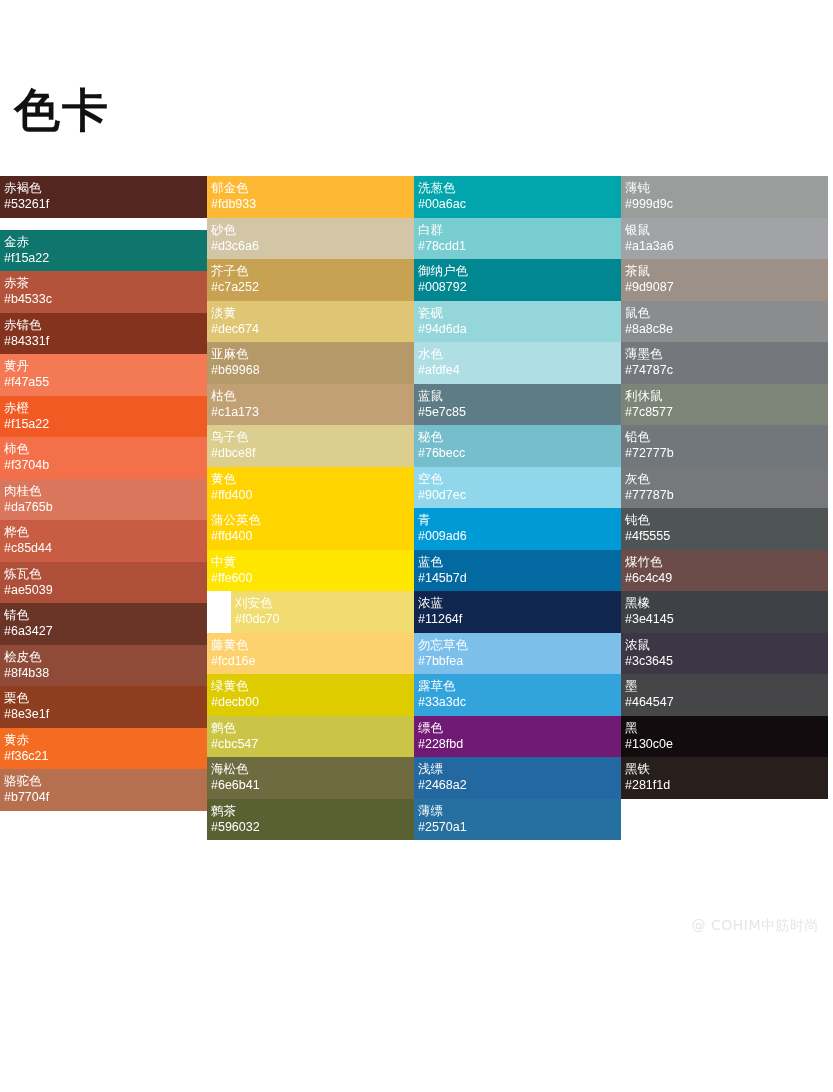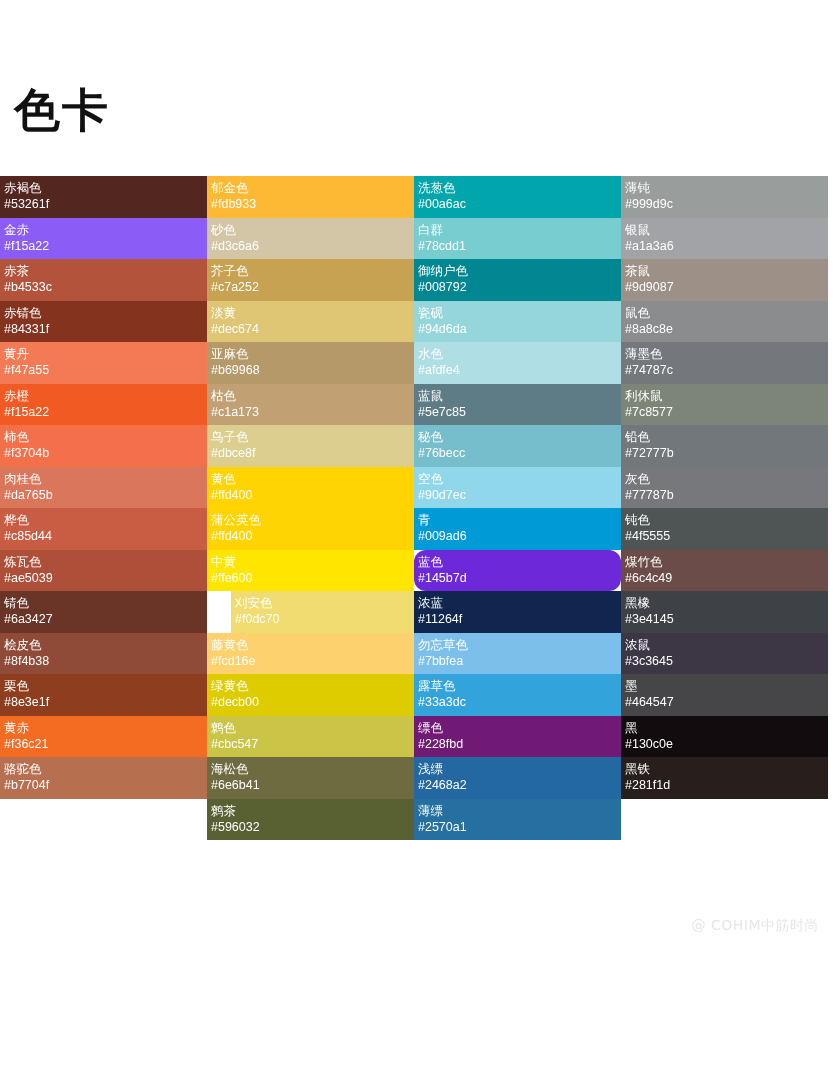--- a/index.html
+++ b/index.html
@@ -87,21 +87,21 @@
 <div class="page">
 
   <div class="title">色卡</div>
 
   <div class="swatch-grid">
       <div class="swatch-col">
         <div class="swatch" style="background-color: rgb(83, 38, 31);">
           <span class="swatch-name">赤褐色</span>
           <span class="swatch-hex">#53261f</span>
         </div>
-        <div class="swatch" style="background-color: #8b5cf6;">
+        <div class="swatch" style="background-color: #0f766e; margin-top: 12px;">
           <span class="swatch-name">金赤</span>
           <span class="swatch-hex">#f15a22</span>
         </div>
         <div class="swatch" style="background-color: rgb(180, 83, 60);">
           <span class="swatch-name">赤茶</span>
           <span class="swatch-hex">#b4533c</span>
         </div>
         <div class="swatch" style="background-color: rgb(132, 51, 31);">
           <span class="swatch-name">赤锖色</span>
           <span class="swatch-hex">#84331f</span>
@@ -247,21 +247,21 @@
           <span class="swatch-hex">#76becc</span>
         </div>
         <div class="swatch" style="background-color: rgb(144, 215, 236);">
           <span class="swatch-name">空色</span>
           <span class="swatch-hex">#90d7ec</span>
         </div>
         <div class="swatch" style="background-color: rgb(0, 154, 214);">
           <span class="swatch-name">青</span>
           <span class="swatch-hex">#009ad6</span>
         </div>
-        <div class="swatch" style="background-color: #6d28d9; border-radius: 12px;">
+        <div class="swatch" style="background-color: #0369a1;">
           <span class="swatch-name">蓝色</span>
           <span class="swatch-hex">#145b7d</span>
         </div>
         <div class="swatch" style="background-color: rgb(17, 38, 79);">
           <span class="swatch-name">浓蓝</span>
           <span class="swatch-hex">#11264f</span>
         </div>
         <div class="swatch" style="background-color: rgb(123, 191, 234);">
           <span class="swatch-name">勿忘草色</span>
           <span class="swatch-hex">#7bbfea</span>

